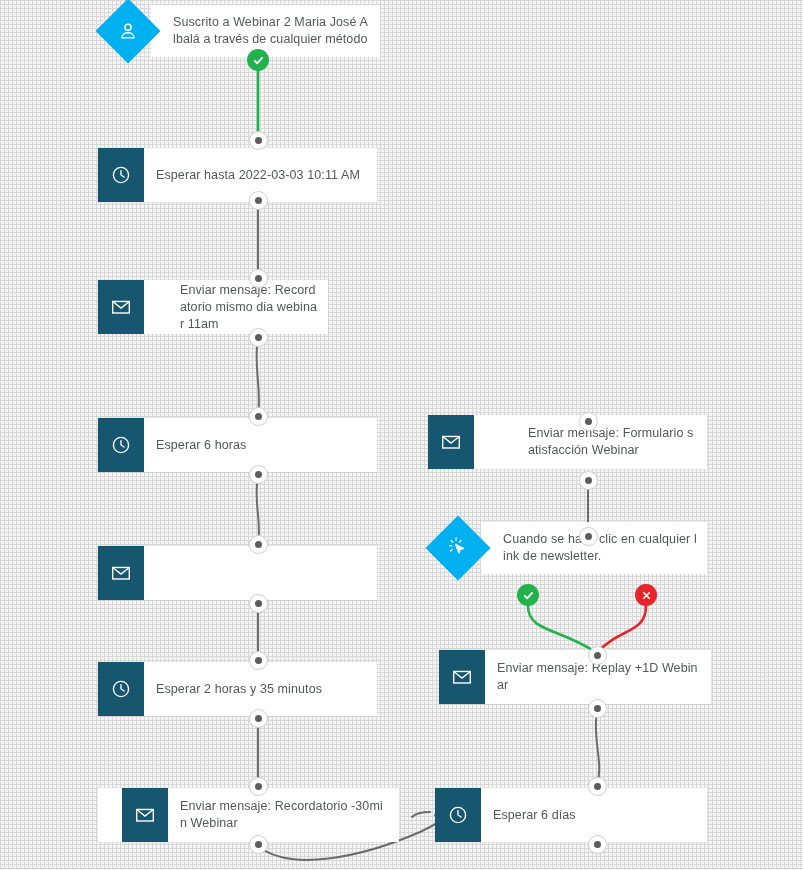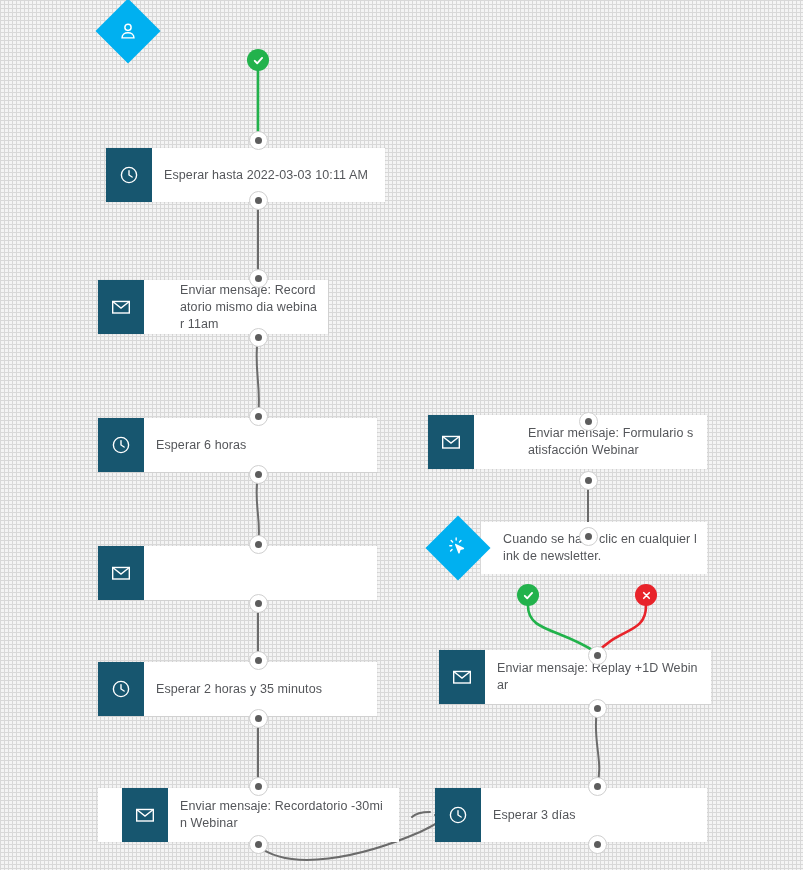--- a/index.html
+++ b/index.html
@@ -202,30 +202,33 @@
       <path d="M258,846 C290,872 360,858 420,832 C445,820 450,815 435,815" stroke="#6b6b6b" stroke-width="2" fill="none" stroke-linecap="round"></path>
       <path d="M588,482 C588,505 588,518 588,536" stroke="#6b6b6b" stroke-width="2" fill="none" stroke-linecap="round"></path>
       <path d="M528,606 C528,632 560,628 597,653" stroke="#21b24b" stroke-width="2.6" fill="none" stroke-linecap="round"></path>
       <path d="M646,606 C646,634 618,628 597,653" stroke="#e8232a" stroke-width="2.6" fill="none" stroke-linecap="round"></path>
       <path d="M597,710 C592,740 604,762 597,786" stroke="#6b6b6b" stroke-width="2" fill="none" stroke-linecap="round"></path>
       <path d="M430,812 C420,812 415,814 412,817" stroke="#6b6b6b" stroke-width="2" fill="none" stroke-linecap="round"></path>
     </svg>
 
   <div id="nodes-layer">
       <div class="trigger" style="left: 105px; top: 5px; width: 275px; height: 52px;">
+        <div class="card" style="width: 229px;">
+          <div class="label">Suscrito a Webinar 2 Maria José Albalá a través de cualquier método</div>
+        </div>
         <div class="diamond">
           <span>
             <svg width="22" height="22" viewBox="0 0 24 24" fill="none" stroke="#ffffff" stroke-width="1.6">
               <circle cx="12" cy="8" r="3.4"></circle>
               <path d="M5.5 19.5c0-3.6 2.9-5.6 6.5-5.6s6.5 2 6.5 5.6z"></path>
             </svg>
           </span>
         </div>
       </div>
-      <div class="node" style="left: 98px; top: 148px; width: 279px; height: 54px; margin-left: 8px;">
+      <div class="node" style="left: 98px; top: 148px; width: 279px; height: 54px;">
         <div class="icon-box">
           <svg width="22" height="22" viewBox="0 0 24 24" fill="none" stroke="#ffffff" stroke-width="1.5">
             <circle cx="12" cy="12" r="8.3"></circle>
             <path d="M12 7.2V12l3.4 2.2" stroke-linecap="round"></path>
           </svg>
         </div>
         <div class="label">Esperar hasta 2022-03-03 10:11 AM</div>
       </div>
       <div class="node" style="left: 98px; top: 280px; width: 230px; height: 54px; gap: 24px;">
         <div class="icon-box">
@@ -302,21 +305,21 @@
         </div>
         <div class="label">Enviar mensaje: Replay +1D Webinar</div>
       </div>
       <div class="node" style="left: 435px; top: 788px; width: 272px; height: 54px;">
         <div class="icon-box">
           <svg width="22" height="22" viewBox="0 0 24 24" fill="none" stroke="#ffffff" stroke-width="1.5">
             <circle cx="12" cy="12" r="8.3"></circle>
             <path d="M12 7.2V12l3.4 2.2" stroke-linecap="round"></path>
           </svg>
         </div>
-        <div class="label">Esperar 3 días</div>
+        <div class="label">Esperar 6 días</div>
       </div>
     </div>
   <div id="ports-layer">
       <div class="port" style="left: 248.5px; top: 130.5px;"></div>
       <div class="port" style="left: 248.5px; top: 190.5px;"></div>
       <div class="port" style="left: 248.5px; top: 268.5px;"></div>
       <div class="port" style="left: 248.5px; top: 327.5px;"></div>
       <div class="port" style="left: 248.5px; top: 406.5px;"></div>
       <div class="port" style="left: 248.5px; top: 464.5px;"></div>
       <div class="port" style="left: 248.5px; top: 534.5px;"></div>

